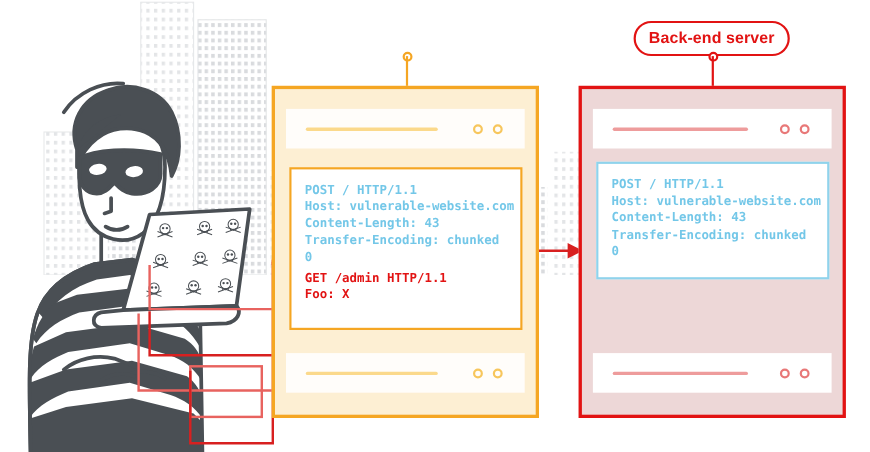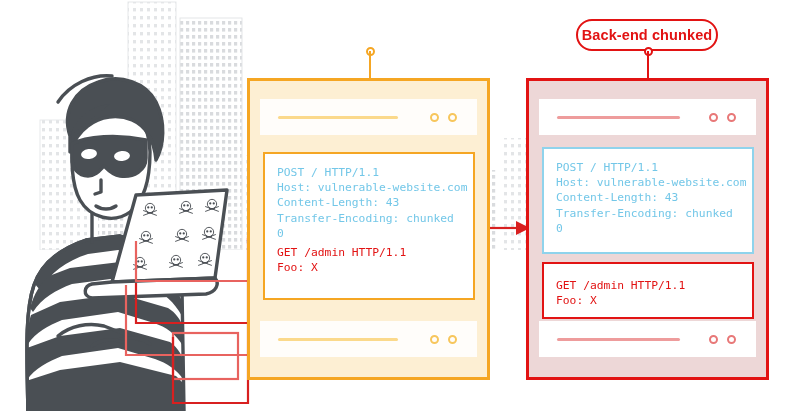--- a/index.html
+++ b/index.html
@@ -58,21 +58,21 @@
   .fe .chrome-line{width:120px;background:#FBD98B;}
   .be .chrome-line{width:123px;background:#EE9C9C;}
   .chrome-dots{margin-left:auto;margin-right:20px;display:flex;gap:9px;}
   .dot{width:9px;height:9px;border-radius:50%;box-sizing:border-box;}
   .fe .dot{border:2px solid #F7C65C;}
   .be .dot{border:2px solid #E87878;}
 
   
   .codebox{position:absolute;box-sizing:border-box;background:#FFFFFF;
            font-family:"DejaVu Sans Mono", monospace;
-           font-weight:normal;font-size:11.3px;line-height:15.2px;
+           font-weight:bold;font-size:11.3px;line-height:15.2px;
            padding:11px 0 10px 12px;white-space:pre;}
   .codebox.fe-main{left:13px;top:71px;width:212px;height:148px;border:2px solid #F5A623;}
   .codebox.be-blue{left:13px;top:66px;width:212px;height:107px;border:2px solid #8FD3EC;}
   .codebox.be-red{left:13px;top:181px;width:212px;height:57px;border:2.5px solid #E21313;padding-top:14px;}
   .blue-txt{color:#73C7E8;}
   .red-txt{color:#E21313;}
   .gap{display:block;height:4px;}
 
   
   .mid-arrow{position:absolute;left:490px;top:219px;width:40px;height:18px;}
@@ -281,41 +281,39 @@
         <span class="dot"></span>
       </div>
     </div>
   </div>
 
   <svg class="mid-arrow" viewBox="0 0 40 18">
     <path d="M0 9 L28 9" stroke="#D82020" stroke-width="2.2" fill="none"></path>
     <path d="M26 2 L40 9 L26 16 Z" fill="#D82020"></path>
   </svg>
 
-  <div class="pill be">Back-end chunked</div>
+  <div class="pill be">Back-end server</div>
   <div class="pill-knob be"></div>
   <div class="pill-stem be"></div>
 
   <div class="panel be">
     <div class="chrome top">
       <div class="chrome-line"></div>
       <div class="chrome-dots">
         <span class="dot"></span>
         <span class="dot"></span>
       </div>
     </div>
 
     <div class="codebox be-blue"><span class="blue-txt">POST / HTTP/1.1</span>
 <span class="blue-txt">Host: vulnerable-website.com</span>
 <span class="blue-txt">Content-Length: 43</span>
 <span class="blue-txt">Transfer-Encoding: chunked</span>
 <span class="blue-txt">0</span></div>
 
-    <div class="codebox be-red"><span class="red-txt">GET /admin HTTP/1.1</span>
-<span class="red-txt">Foo: X</span></div>
 
     <div class="chrome bottom">
       <div class="chrome-line"></div>
       <div class="chrome-dots">
         <span class="dot"></span>
         <span class="dot"></span>
       </div>
     </div>
   </div>
 

